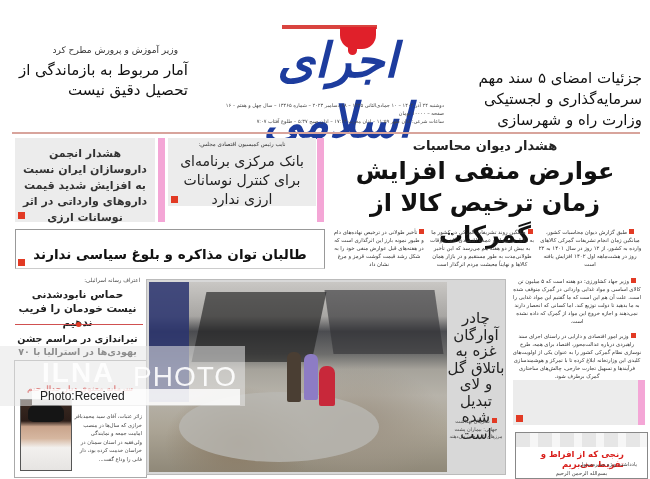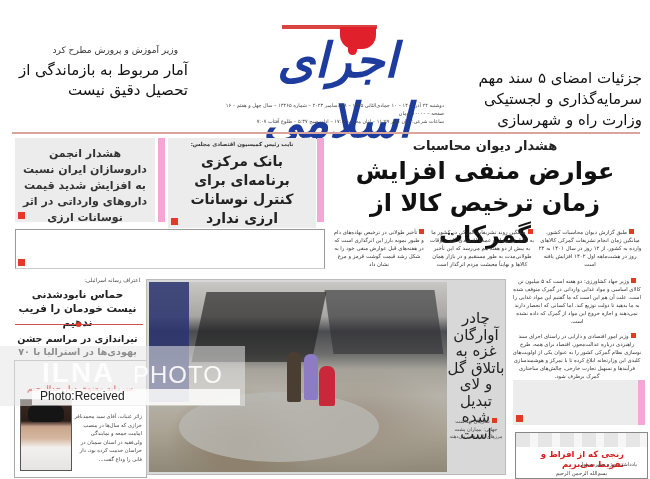--- a/index.html
+++ b/index.html
@@ -23,21 +23,21 @@
   .red-rule { left: 12px; top: 132px; width: 628px; height: 2px; background: #d8a49c; }
 
   
   .box-gray { background: #ececec; }
   .pink-strip { background: #f4a6d6; width: 7px; }
   .red-sq { width: 7px; height: 7px; background: #e23a24; }
 
   .box1 { left: 15px; top: 138px; width: 140px; height: 84px; }
   .box1 .txt { position: absolute; left: 6px; right: 6px; top: 8px; font-size: 11px; line-height: 16px; font-weight: bold; color: #333; text-align: center; }
   .strip1 { left: 158px; top: 138px; height: 84px; }
-  .box2 { left: 168px; top: 138px; width: 148px; height: 90px; font-weight: bold; }
+  .box2 { left: 168px; top: 138px; width: 148px; height: 68px; }
   .box2 .kick { position: absolute; left: 4px; right: 4px; top: 3px; font-size: 5.5px; color: #333; text-align: center; }
   .box2 .txt { position: absolute; left: 4px; right: 4px; top: 14px; font-size: 14px; line-height: 19px; color: #222; text-align: center; }
   .strip2 { left: 317px; top: 138px; height: 84px; }
 
   .main-kicker { left: 330px; top: 138px; width: 310px; font-size: 13px; font-weight: bold; color: #222; text-align: center; }
   .main-head { left: 330px; top: 155px; width: 310px; font-size: 24px; line-height: 32px; font-weight: bold; color: #111; text-align: center; }
 
   
   .pak-box { left: 15px; top: 229px; width: 310px; height: 40px; border: 1px solid #999; border-bottom-color: #ccc; }
   .pak-kick { position: absolute; left: 0; right: 0; top: 3px; font-size: 9px; text-align: center; color: #222; }
@@ -84,21 +84,21 @@
   .seek-strip { left: 638px; top: 380px; height: 45px; }
   .note-box { left: 515px; top: 432px; width: 133px; height: 47px; border: 1px solid #888; }
   .note-pattern { left: 516px; top: 433px; width: 131px; height: 14px; background: repeating-linear-gradient(90deg, #e6e6e6 0px, #e6e6e6 14px, #f6f6f6 14px, #f6f6f6 22px); }
   .note-title { left: 517px; top: 449px; width: 107px; font-size: 8.5px; font-weight: bold; color: #d9201d; text-align: right; }
   .note-sub1 { left: 517px; top: 461px; width: 120px; font-size: 5.3px; color: #444; text-align: right; }
   .note-sub2 { left: 517px; top: 470px; width: 129px; font-size: 5.3px; color: #444; text-align: center; }
 
   
   .wm-band { left: 0; top: 346px; width: 245px; height: 60px; background: rgba(230,230,230,0.55); }
   .wm-ilna { left: 42px; top: 357px; font-family: "Liberation Sans", sans-serif; font-size: 28px; font-weight: bold; color: rgba(255,255,255,0.85); direction: ltr; letter-spacing: 2px; }
-  .wm-photo { left: 133px; top: 361px; font-family: "Liberation Sans", sans-serif; font-size: 24px; color: rgba(255,255,255,0.9); direction: ltr; letter-spacing: 1px; }
+  .wm-photo { left: 133px; top: 361px; font-family: "Liberation Sans", sans-serif; font-size: 28px; color: rgba(255,255,255,0.9); direction: ltr; letter-spacing: 1px; }
   .wm-received-bg { left: 32px; top: 389px; width: 208px; height: 16px; background: rgba(255,255,255,0.8); }
   .wm-received { left: 40px; top: 389px; font-family: "Liberation Sans", sans-serif; font-size: 12px; color: #222; direction: ltr; text-align: center; }
 </style>
 </head>
 <body>
 
 <div class="abs top-left-kicker center">وزیر آموزش و پرورش مطرح کرد</div>
 <div class="abs top-left-head center bold">آمار مربوط به بازماندگی از تحصیل دقیق نیست</div>
 
 <div class="abs logo-bar"></div>
@@ -123,20 +123,21 @@
   <div class="kick">نایب رئیس کمیسیون اقتصادی مجلس:</div>
   <div class="txt">بانک مرکزی برنامه‌ای برای کنترل نوسانات ارزی ندارد</div>
   <div class="abs red-sq" style="left:3px; bottom:3px;"></div>
 </div>
 <div class="abs pink-strip strip2"></div>
 
 <div class="abs main-kicker">هشدار دیوان محاسبات</div>
 <div class="abs main-head">عوارض منفی افزایش زمان ترخیص کالا از گمرکات</div>
 
 <div class="abs pak-box">
+  <div class="pak-head">طالبان توان مذاکره و بلوغ سیاسی ندارند</div>
   <div class="abs red-sq" style="left:2px; bottom:2px;"></div>
 </div>
 
 <div class="abs bullets" style="left:538px; width:104px;">
   <span class="bullet-mark"></span><span>طبق گزارش دیوان محاسبات کشور، میانگین زمان انجام تشریفات گمرکی کالاهای وارده به کشور، از ۱۲ روز در سال ۱۴۰۱ به ۲۲ روز در هشت‌ماهه اول ۱۴۰۲ افزایش یافته است</span>
 </div>
 <div class="abs bullets" style="left:430px; width:104px;">
   <span class="bullet-mark"></span><span>میانگین روند تشریفات گمرکی در کشور ما به دلایل بی‌شمار و عمدتاً اقتصادی گاهی اوقات به بیش از دو هفته هم می‌رسد که این تأخیر طولانی‌مدت به طور مستقیم و در بازار همان کالاها و نهایتاً معیشت مردم اثرگذار است</span>
 </div>
 <div class="abs bullets" style="left:332px; width:94px;">

